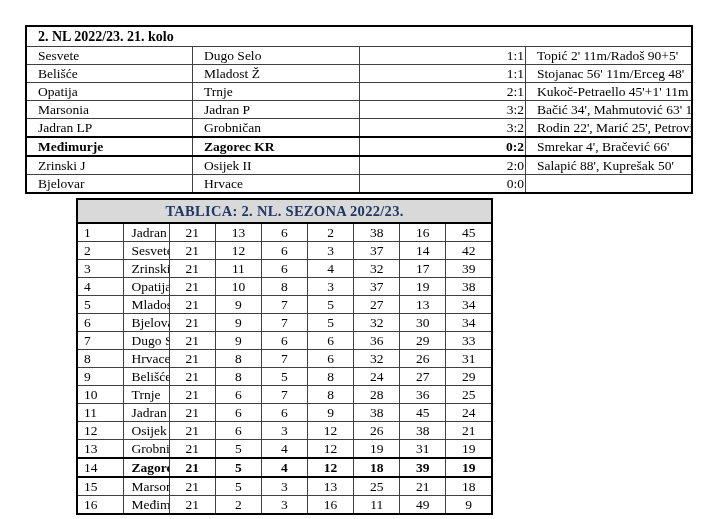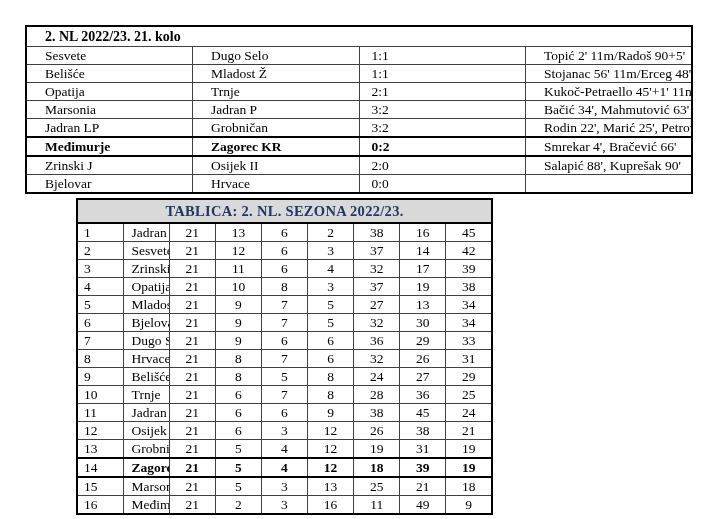--- a/index.html
+++ b/index.html
@@ -8,28 +8,28 @@
 
   table{border-collapse:collapse;table-layout:fixed;}
   td{vertical-align:middle;white-space:nowrap;color:#000;}
 
   
   .results-table{
     position:absolute;left:25px;top:25px;width:668px;
     border:2px solid #000;font-size:13.5px;
   }
   .results-table td{
-    border:1px solid #404040;height:17px;line-height:17px;padding:0 18px;
+    border:1px solid #404040;height:17px;line-height:17px;padding:0 11px;
   }
   .results-table .title-cell{
     font-weight:bold;height:19px;font-size:14px;
   }
   .results-table .c-home{width:106px;}
   .results-table .c-away{width:110px;}
-  .results-table .c-score{width:45px;text-align:left;padding:0 12px;}
+  .results-table .c-score{width:45px;text-align:right;padding:0 1px;}
   .results-table .c-scorers{overflow:hidden;margin-top:48px;}
   .results-table tr.bold-row td{border-top:2px solid #000;border-bottom:2px solid #000;}
   .results-table tr.bold-row td:not(.c-scorers){font-weight:bold;}
 
   
   .standings-table{
     position:absolute;left:76px;top:198px;width:417px;
     border:2px solid #000;font-size:13.5px;
   }
   .standings-table td{
@@ -91,21 +91,21 @@
         <tr class="bold-row">
     <td class="c-home">Međimurje</td>
     <td class="c-away">Zagorec KR</td>
     <td class="c-score">0:2</td>
     <td class="c-scorers">Smrekar 4', Bračević 66'</td>
   </tr>
         <tr>
     <td class="c-home">Zrinski J</td>
     <td class="c-away">Osijek II</td>
     <td class="c-score">2:0</td>
-    <td class="c-scorers">Salapić 88', Kuprešak 90'</td>
+    <td class="c-scorers">Salapić 88', Kuprešak 50'</td>
   </tr>
         <tr>
     <td class="c-home">Bjelovar</td>
     <td class="c-away">Hrvace</td>
     <td class="c-score">0:0</td>
     <td class="c-scorers"></td>
   </tr>
       </tbody>
   </table>
 

